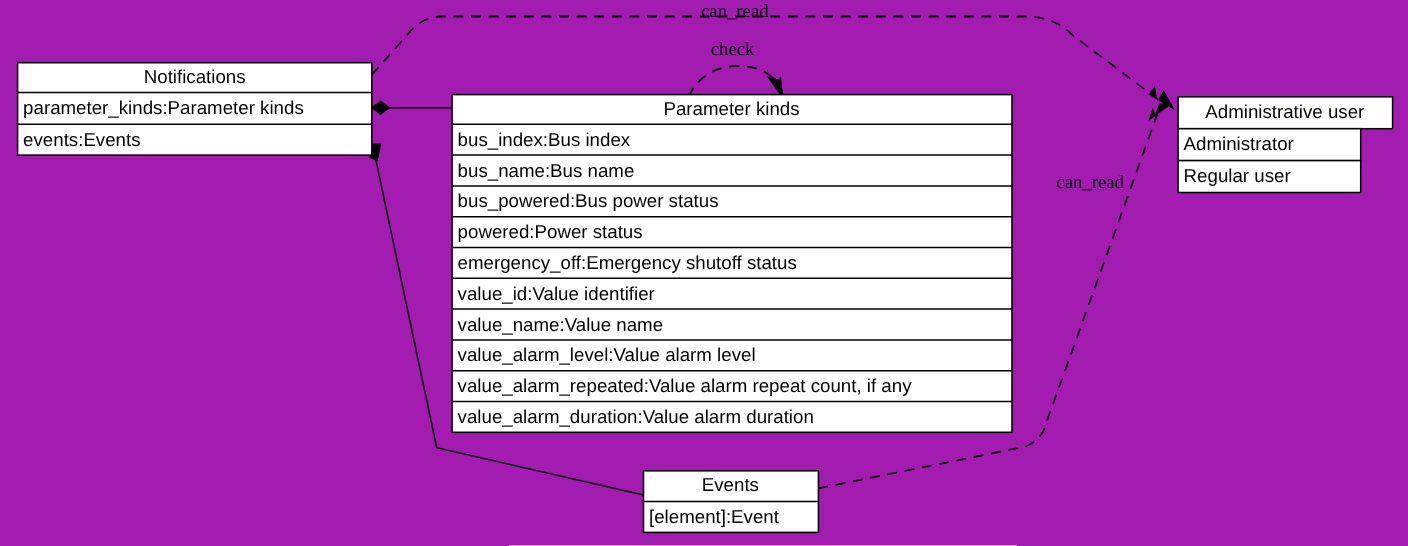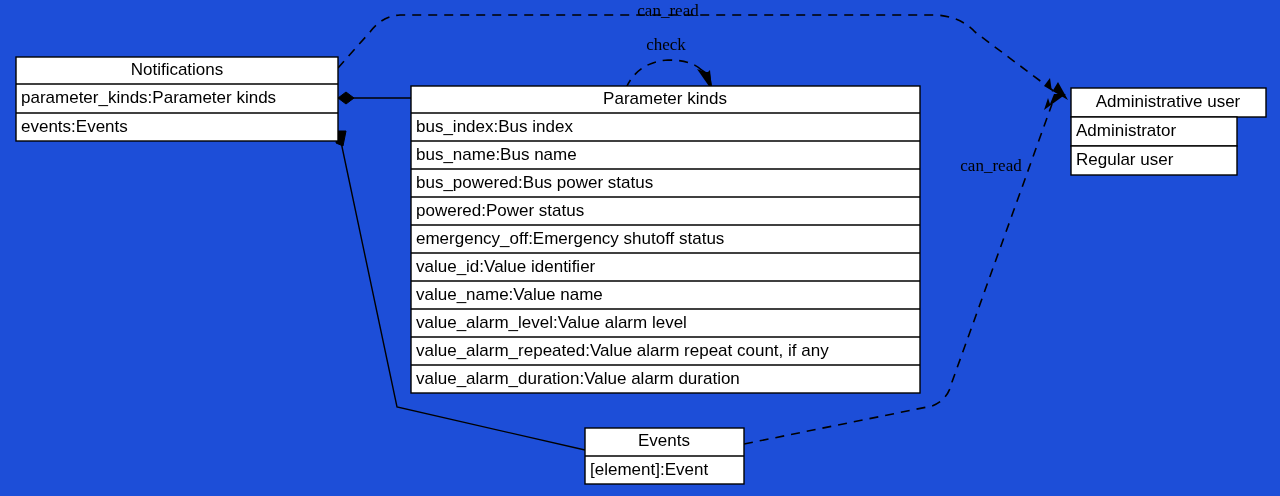--- a/index.html
+++ b/index.html
@@ -4,21 +4,21 @@
 <style>
   html, body {
     margin: 0;
     padding: 0;
     background: #ffffff;
   }
   #diagram-root {
     position: relative;
     width: 1280px;
     height: 496px;
-    background: #1d4ed8;
+    background: #a21caf;
     overflow: hidden;
     font-family: "Liberation Sans", sans-serif;
   }
   svg.diagram-canvas {
     position: absolute;
     top: 0;
     left: 0;
     width: 1280px;
     height: 496px;
   }

